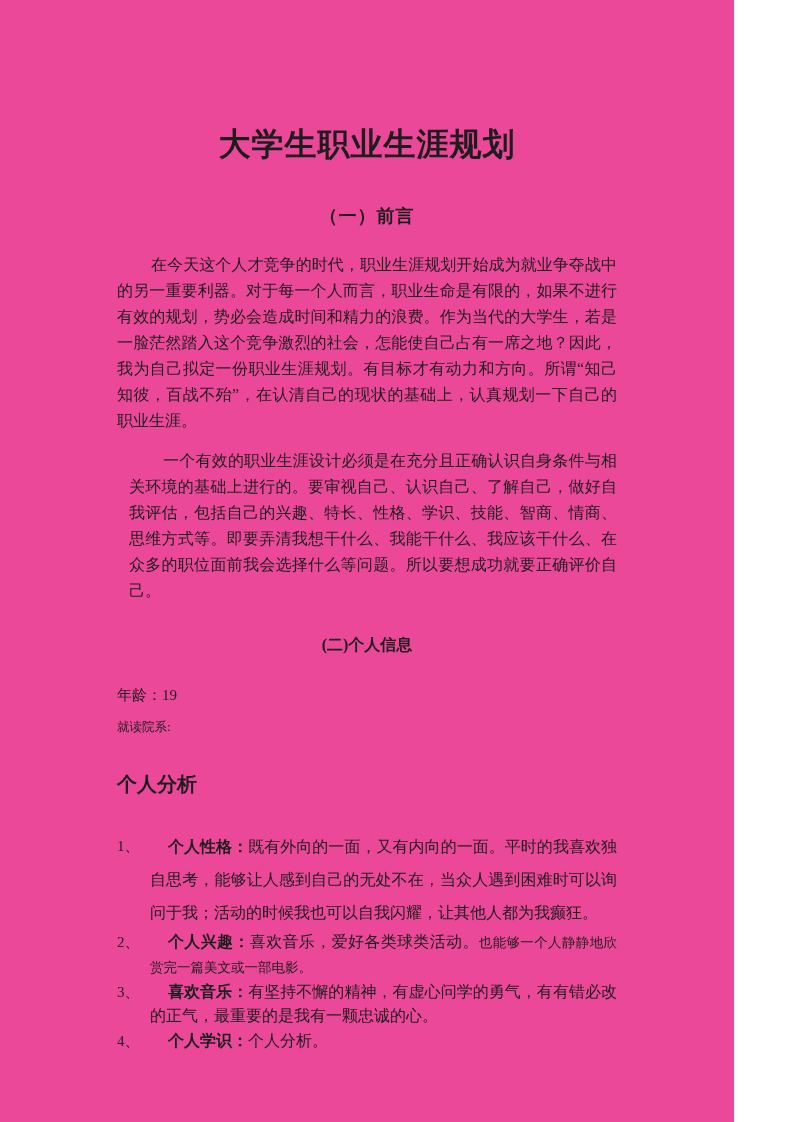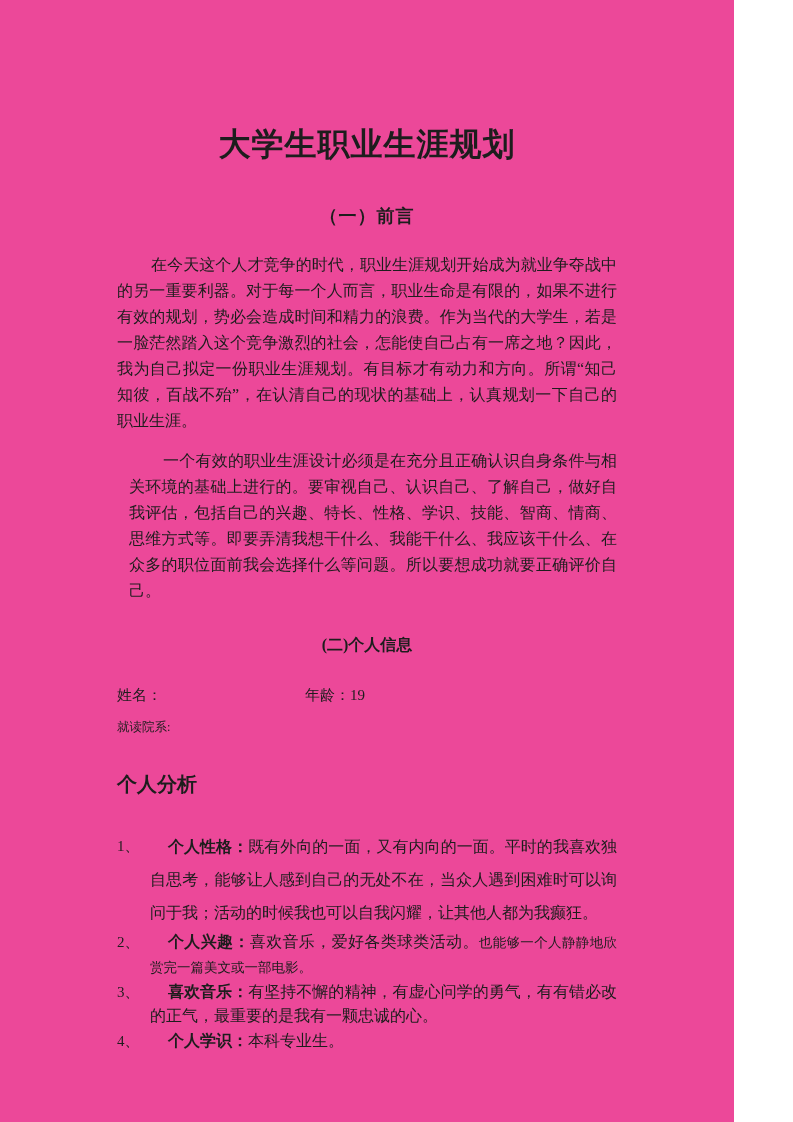--- a/index.html
+++ b/index.html
@@ -98,21 +98,20 @@
 
   <h2 class="preface-heading">（一）前言</h2>
 
   <p class="body-para first">在今天这个人才竞争的时代，职业生涯规划开始成为就业争夺战中的另一重要利器。对于每一个人而言，职业生命是有限的，如果不进行有效的规划，势必会造成时间和精力的浪费。作为当代的大学生，若是一脸茫然踏入这个竞争激烈的社会，怎能使自己占有一席之地？因此，我为自己拟定一份职业生涯规划。有目标才有动力和方向。所谓“知己知彼，百战不殆”，在认清自己的现状的基础上，认真规划一下自己的职业生涯。</p>
 
   <p class="body-para second">一个有效的职业生涯设计必须是在充分且正确认识自身条件与相关环境的基础上进行的。要审视自己、认识自己、了解自己，做好自我评估，包括自己的兴趣、特长、性格、学识、技能、智商、情商、思维方式等。即要弄清我想干什么、我能干什么、我应该干什么、在众多的职位面前我会选择什么等问题。所以要想成功就要正确评价自己。</p>
 
   <h2 class="info-heading">(二)个人信息</h2>
 
   <div class="info-row">
-    <span class="info-field-name"><span>姓名：</span><span></span></span>
     <span class="info-field-age"><span>年龄：</span><span>19</span></span>
   </div>
 
   <div class="info-dept"><span>就读院系:</span><span></span></div>
 
   <h3 class="analysis-heading">个人分析</h3>
 
   <div class="analysis-list">
 
     <div class="analysis-item lh-wide">
@@ -121,18 +120,18 @@
 
     <div class="analysis-item lh-narrow">
       <span class="item-number">2、</span><span class="item-label">个人兴趣：</span><span class="item-text">喜欢音乐，爱好各类球类活动。</span><span class="item-small">也能够一个人静静地欣赏完一篇美文或一部电影。</span>
     </div>
 
     <div class="analysis-item lh-narrow">
       <span class="item-number">3、</span><span class="item-label">喜欢音乐：</span><span class="item-text">有坚持不懈的精神，有虚心问学的勇气，有有错必改的正气，最重要的是我有一颗忠诚的心。</span><span class="item-small"></span>
     </div>
 
     <div class="analysis-item lh-narrow">
-      <span class="item-number">4、</span><span class="item-label">个人学识：</span><span class="item-text">本科专业生。</span><span class="item-small"></span>
+      <span class="item-number">4、</span><span class="item-label">个人学识：</span><span class="item-text">个人分析。</span><span class="item-small"></span>
     </div>
 
   </div>
 
 </div>
 
 </body></html>

